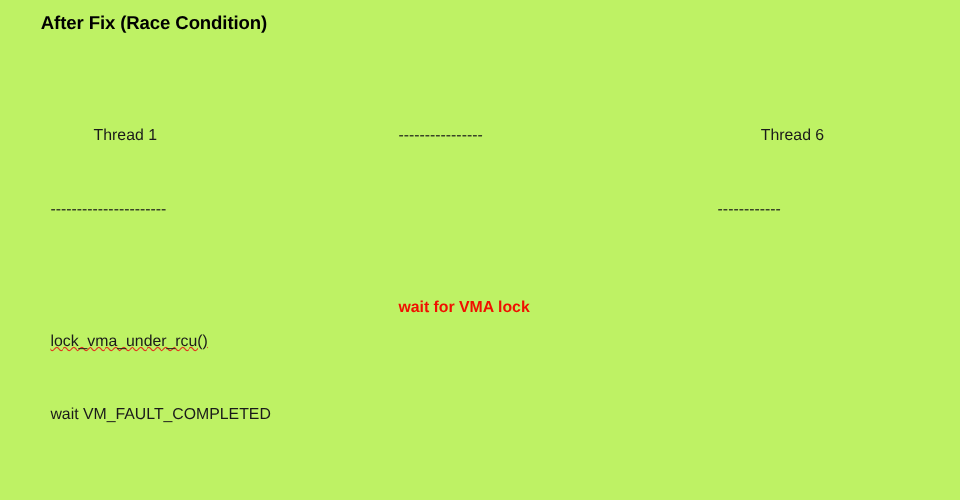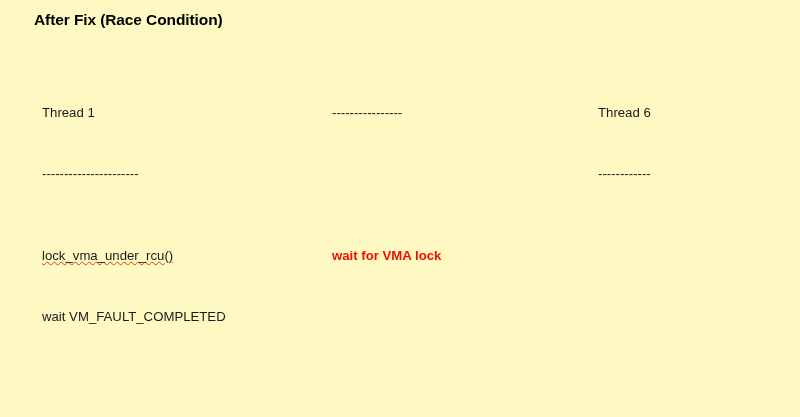--- a/index.html
+++ b/index.html
@@ -10,21 +10,21 @@
     width: 800px;
     height: 417px;
     background: #FFC20A;
     font-family: "Liberation Sans", sans-serif;
     overflow: hidden;
     position: relative;
   }
   #slide {
     position: absolute;
     inset: 0;
-    background: #fef9c3;
+    background: #bef264;
   }
   #title {
     position: absolute;
     left: 34px;
     top: 11px;
     font-size: 15.5px;
     font-weight: bold;
     color: #000000;
     letter-spacing: -0.1px;
     white-space: nowrap;
@@ -42,33 +42,35 @@
   #col-thread2 { left: 598px; }
 
   .row {
     height: 20.4px;
     white-space: pre;
   }
   .row.gap { height: 20.4px; }
 
   .hdr {
     color: #1a1a1a;
+    margin-left: 36px;
   }
   .rule {
     color: #1a1a1a;
     letter-spacing: 0px;
     font-size: 13.2px;
   }
   .red {
     color: #F01000;
     font-weight: bold;
     text-align: right;
   }
   .plain {
     color: #1a1a1a;
+    margin-top: 28px;
   }
   
   .sp {
     position: relative;
     display: inline-block;
     text-decoration: underline;
     text-decoration-color: #E03a20;
     text-decoration-style: wavy;
     text-decoration-thickness: 1px;
     text-underline-offset: 1px;

